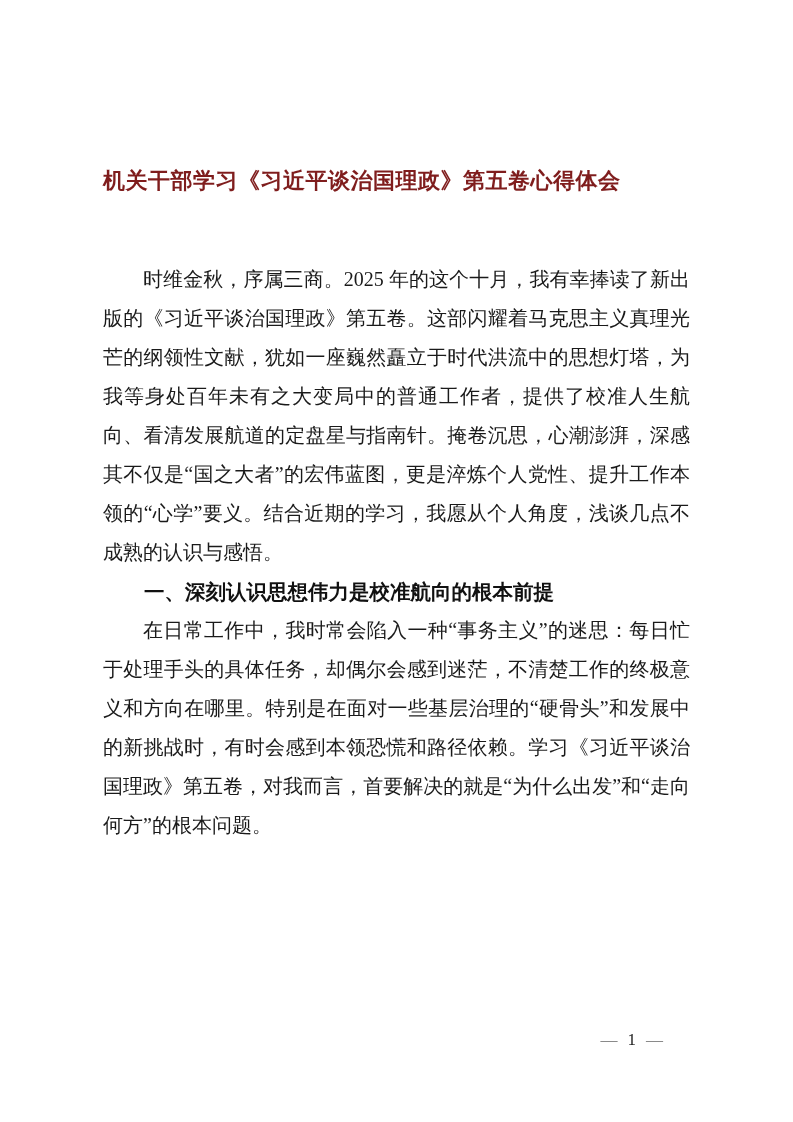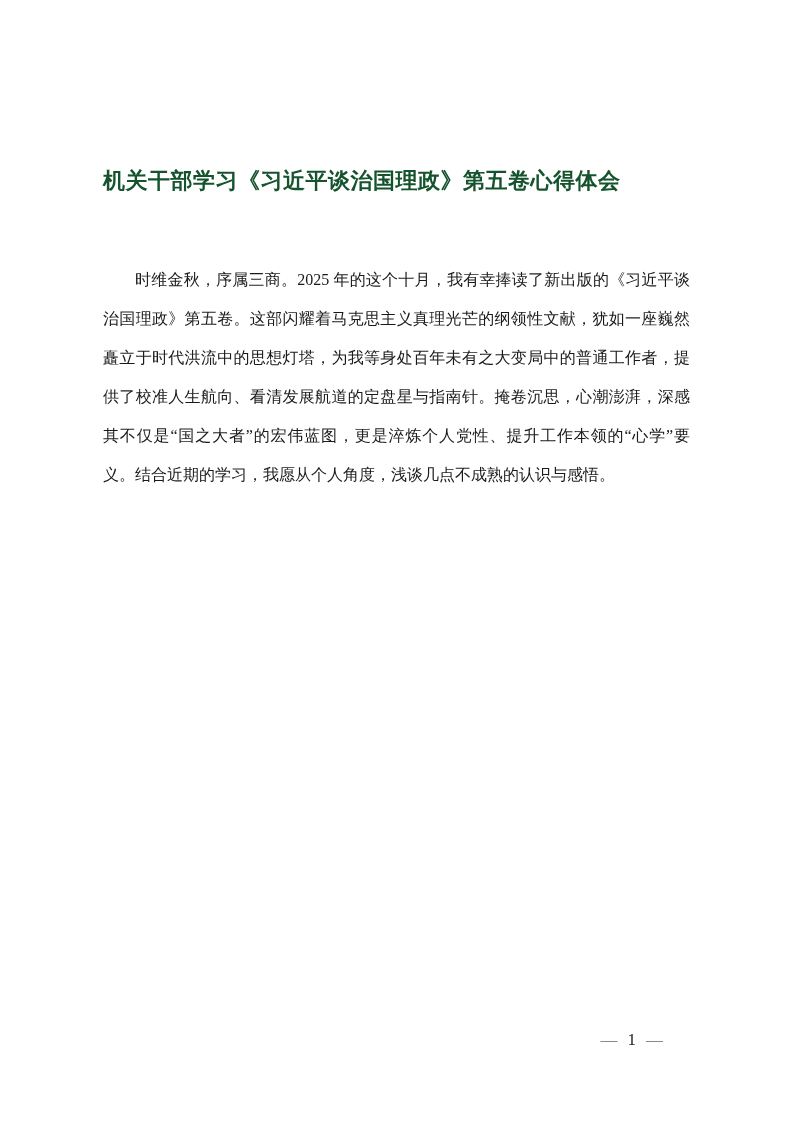--- a/index.html
+++ b/index.html
@@ -18,26 +18,26 @@
     box-sizing: border-box;
     padding: 166px 103px 0 103px;
     color: #000000;
   }
   .doc-title {
     font-family: "Liberation Sans", "DejaVu Sans", sans-serif;
     font-weight: 700;
     font-size: 22px;
     line-height: 30px;
     margin: 0 0 64px 0;
-    color: #14532d;
+    color: #7f1d1d;
     letter-spacing: 0.5px;
   }
   .body-para {
     font-family: "Liberation Serif", "DejaVu Serif", serif;
-    font-size: 16px;
+    font-size: 20px;
     line-height: 39px;
     margin: 0;
     text-align: justify;
     text-indent: 2em;
     color: #1a1a1a;
     word-break: break-all;
   }
   .section-heading {
     font-family: "Liberation Sans", "DejaVu Sans", sans-serif;
     font-weight: 700;
@@ -68,20 +68,22 @@
 </style>
 </head>
 <body>
 
 <div class="page">
 
   <h1 class="doc-title">机关干部学习《习近平谈治国理政》第五卷心得体会</h1>
 
   <p class="body-para">时维金秋，序属三商。2025 年的这个十月，我有幸捧读了新出版的《习近平谈治国理政》第五卷。这部闪耀着马克思主义真理光芒的纲领性文献，犹如一座巍然矗立于时代洪流中的思想灯塔，为我等身处百年未有之大变局中的普通工作者，提供了校准人生航向、看清发展航道的定盘星与指南针。掩卷沉思，心潮澎湃，深感其不仅是“国之大者”的宏伟蓝图，更是淬炼个人党性、提升工作本领的“心学”要义。结合近期的学习，我愿从个人角度，浅谈几点不成熟的认识与感悟。</p>
 
+  <h2 class="section-heading">一、深刻认识思想伟力是校准航向的根本前提</h2>
 
+  <p class="body-para">在日常工作中，我时常会陷入一种“事务主义”的迷思：每日忙于处理手头的具体任务，却偶尔会感到迷茫，不清楚工作的终极意义和方向在哪里。特别是在面对一些基层治理的“硬骨头”和发展中的新挑战时，有时会感到本领恐慌和路径依赖。学习《习近平谈治国理政》第五卷，对我而言，首要解决的就是“为什么出发”和“走向何方”的根本问题。</p>
 
 
   <div class="page-footer">
     <span class="dash">—</span><span class="num">1</span><span class="dash">—</span>
   </div>
 
 </div>
 
 </body></html>

